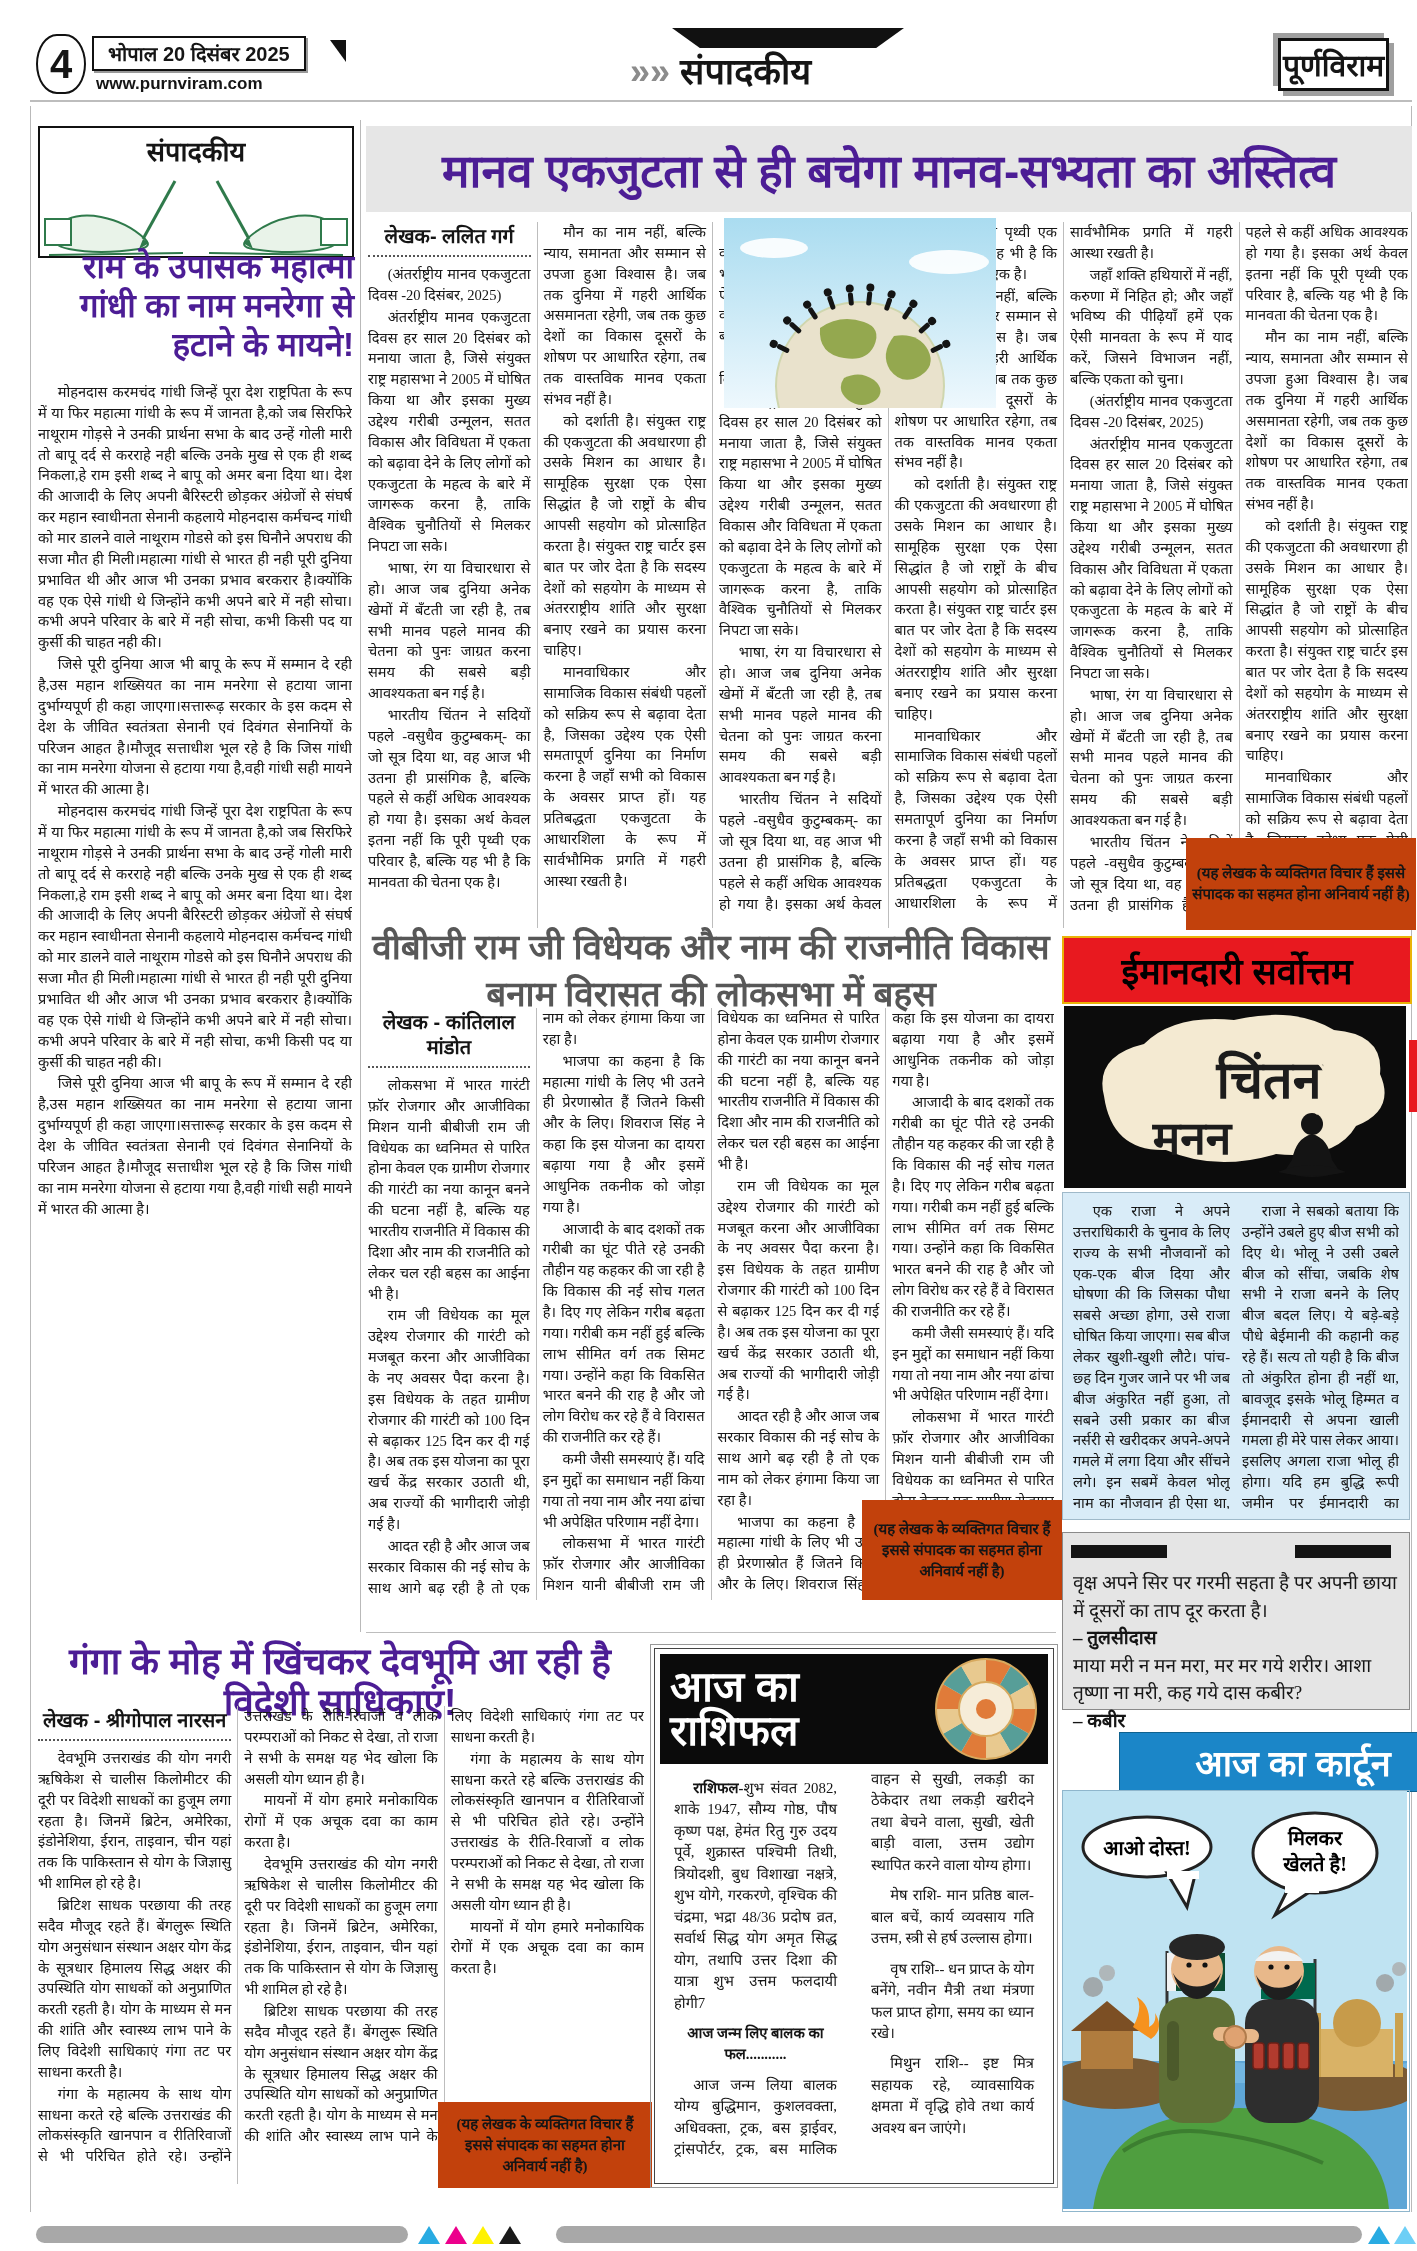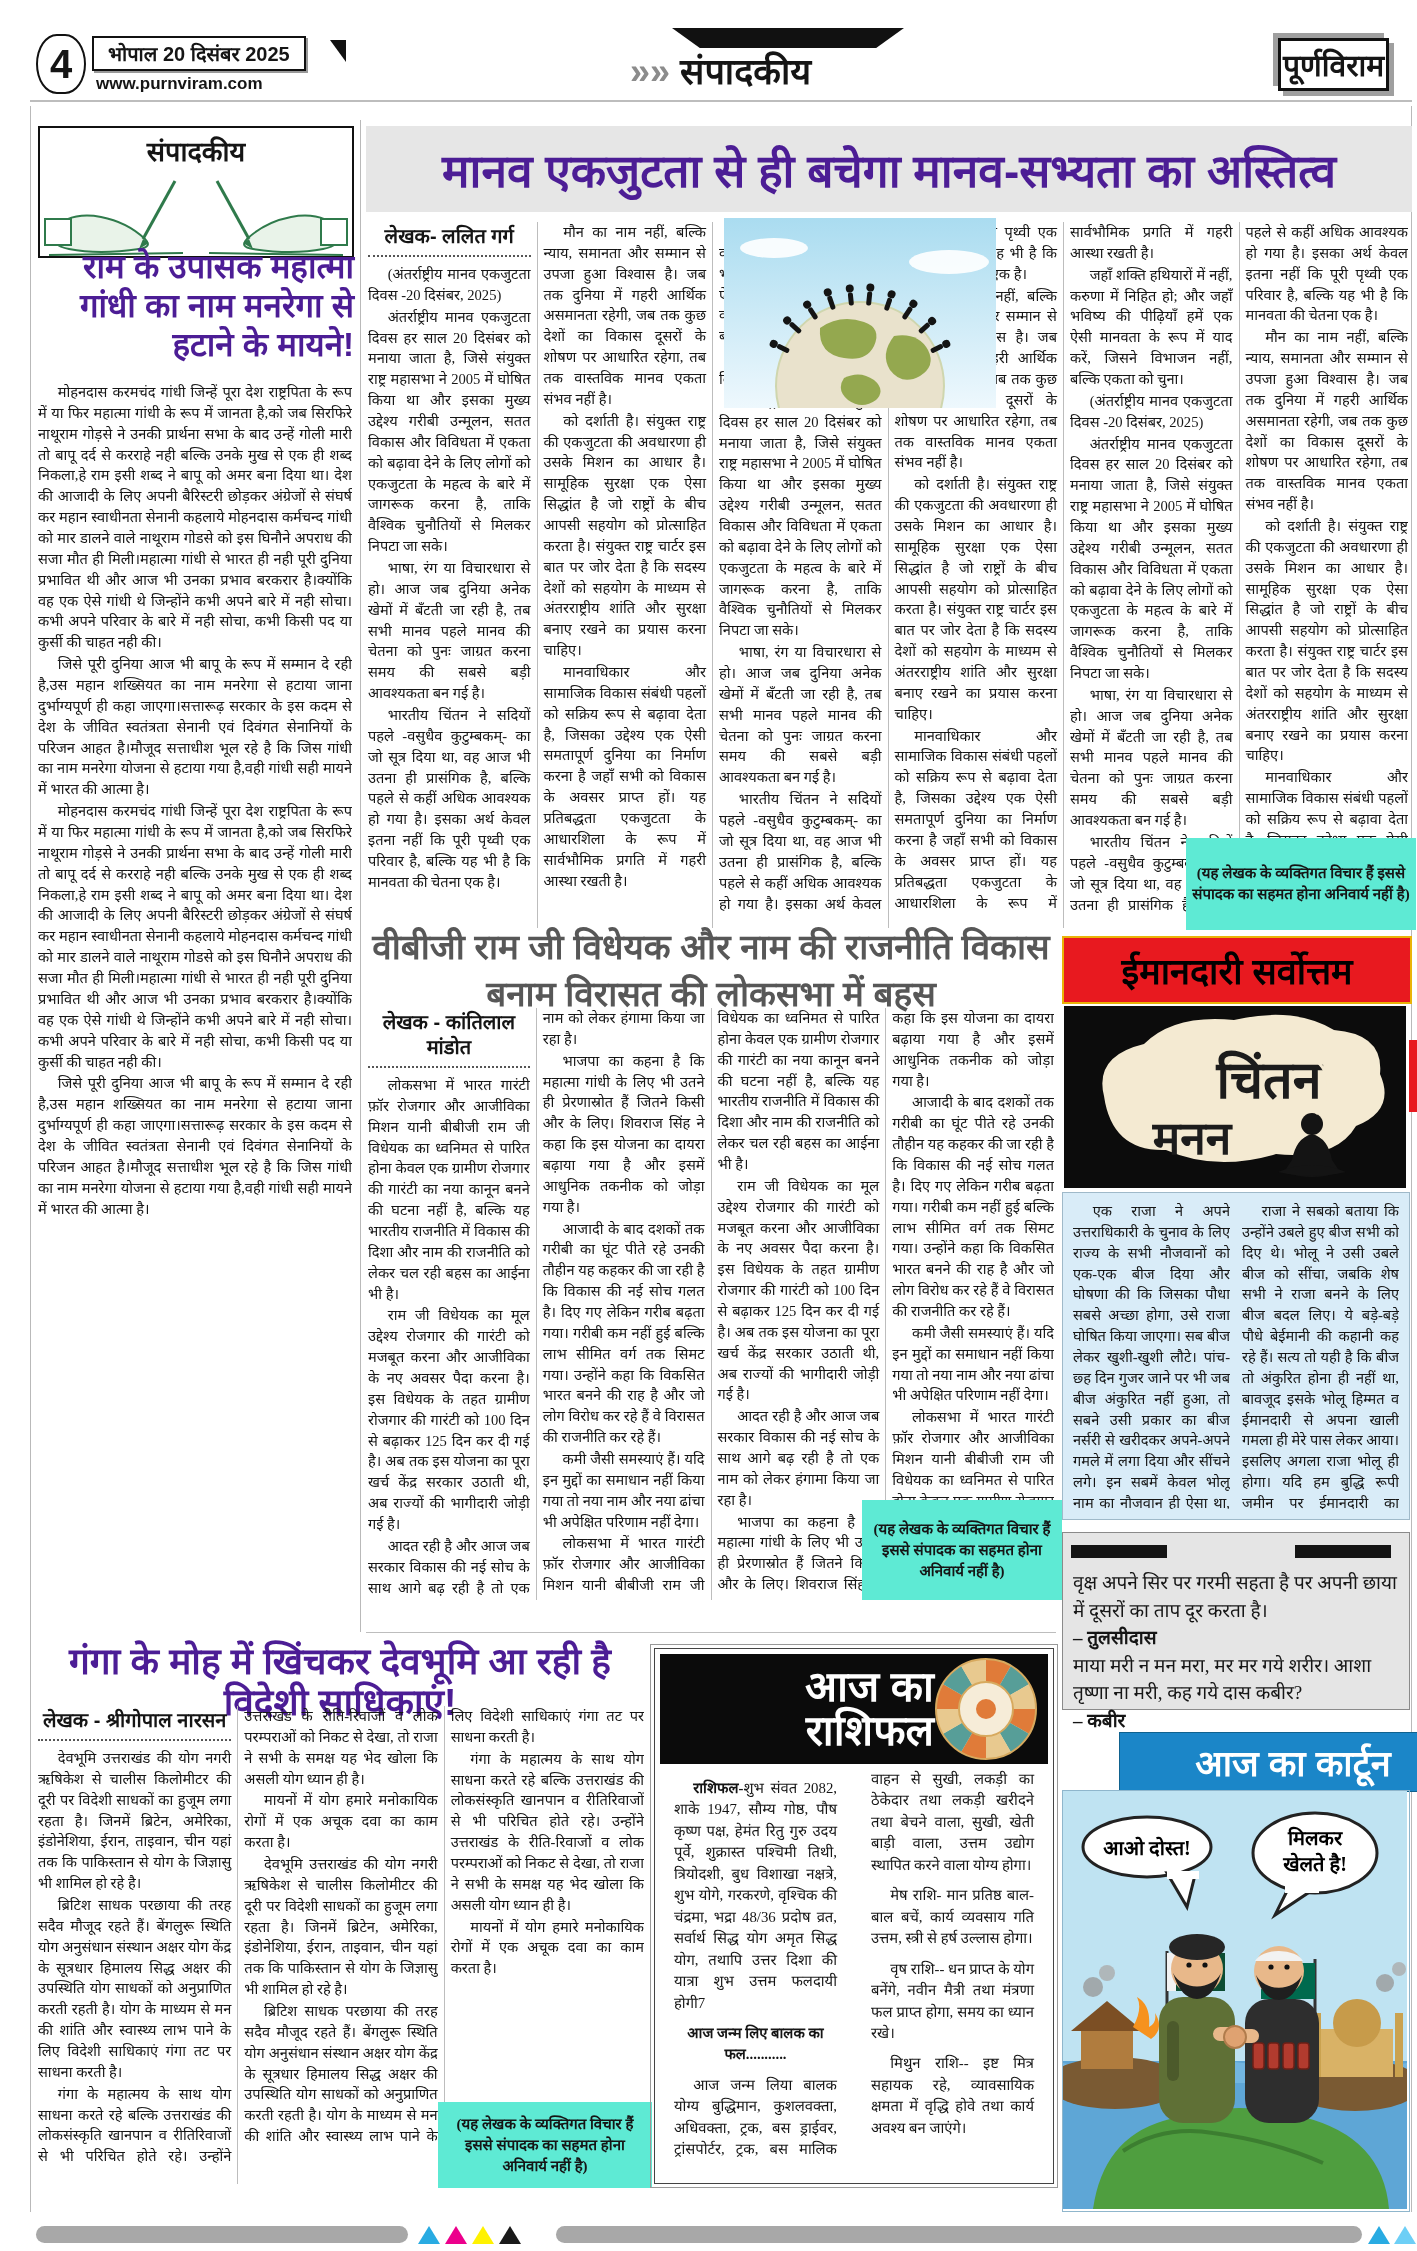--- a/index.html
+++ b/index.html
@@ -23,21 +23,21 @@
   .hl{font-family:"Liberation Sans",sans-serif;font-weight:bold;color:#4c1d95;}
   .hl-band{background:#e6e6e6;}
   .hl-gray{color:#575757;}
   
   .bodytext{font-size:14.6px;line-height:1.43;text-align:justify;overflow:hidden;}
   .bodytext p{margin:0 0 1px 0;text-indent:1.35em;}
   .cols{column-fill:auto;column-gap:13px;column-rule:1px solid #bdbdbd;}
   .byline{font-family:"Liberation Sans",sans-serif;font-weight:bold;font-size:20px;text-align:center;
           text-indent:0 !important;line-height:1.25;padding:2px 0 6px 0;margin:0 0 7px 0;
           border-bottom:2px dotted #555;}
-  .ednote{font-weight:bold;font-size:15px;text-align:center;line-height:1.4;background:#5eead4;
+  .ednote{font-weight:bold;font-size:15px;text-align:center;line-height:1.4;background:#c2410c;
           display:flex;align-items:center;justify-content:center;padding:2px 4px;}
   
   .redhead{background:#e8191f;border:2px solid #eab308;display:flex;align-items:center;justify-content:center;
            color:#000000;font-family:"Liberation Sans",sans-serif;font-weight:bold;font-size:36px;}
   .bluehead{background:#1b86c8;border:1px solid #0f628f;display:flex;align-items:center;justify-content:center;
             color:#fff;font-family:"Liberation Sans",sans-serif;font-weight:bold;font-size:36px;}
   .storybg{background:#d9ecf8;border:1px solid #9fb9c9;}
   .quotebox{border:1.5px solid #8a8a8a;background:#e5e5e5;}
   .qbar{background:#141414;height:13px;}
   .quotetext{font-size:19px;line-height:1.45;}
@@ -345,21 +345,21 @@
         <p>देवभूमि उत्तराखंड की योग नगरी ऋषिकेश से चालीस किलोमीटर की दूरी पर विदेशी साधकों का हुजूम लगा रहता है। जिनमें ब्रिटेन, अमेरिका, इंडोनेशिया, ईरान, ताइवान, चीन यहां तक कि पाकिस्तान से योग के जिज्ञासु भी शामिल हो रहे है।</p>
         <p>ब्रिटिश साधक परछाया की तरह सदैव मौजूद रहते हैं। बेंगलुरू स्थिति योग अनुसंधान संस्थान अक्षर योग केंद्र के सूत्रधार हिमालय सिद्ध अक्षर की उपस्थिति योग साधकों को अनुप्राणित करती रहती है। योग के माध्यम से मन की शांति और स्वास्थ्य लाभ पाने के लिए विदेशी साधिकाएं गंगा तट पर साधना करती है।</p>
         <p>गंगा के महात्मय के साथ योग साधना करते रहे बल्कि उत्तराखंड की लोकसंस्कृति खानपान व रीतिरिवाजों से भी परिचित होते रहे। उन्होंने उत्तराखंड के रीति-रिवाजों व लोक परम्पराओं को निकट से देखा, तो राजा ने सभी के समक्ष यह भेद खोला कि असली योग ध्यान ही है।</p>
         <p>मायनों में योग हमारे मनोकायिक रोगों में एक अचूक दवा का काम करता है।</p>
       </div>
   </div>
   <div class="abs ednote" style="left:438px;top:2102px;width:206px;height:82px;">(यह लेखक के व्यक्तिगत विचार हैं इससे संपादक का सहमत होना अनिवार्य नहीं है)</div>
 
   <div class="abs rashibox" style="left:654px;top:1648px;width:398px;height:534px;">
     <div class="rashihead" style="margin:5px;height:98px;">
-      <div style="flex:1;text-align:right;">
+      <div style="flex:1;text-align:left;">
         <div class="rashititle">आज का</div>
         <div class="rashititle">राशिफल</div>
       </div>
       <svg width="104" height="104" viewBox="0 0 104 104" style="flex:0 0 auto;">
         <circle cx="52" cy="52" r="50" fill="#f2e3bd"></circle>
         <g>
           <path d="M52,52 L52,2 A50,50 0 0 1 77,8.7 z" fill="#e07b39"></path>
           <path d="M52,52 L77,8.7 A50,50 0 0 1 95.3,27 z" fill="#579e98"></path>
           <path d="M52,52 L95.3,27 A50,50 0 0 1 102,52 z" fill="#e8c98f"></path>
           <path d="M52,52 L102,52 A50,50 0 0 1 95.3,77 z" fill="#e07b39"></path>

